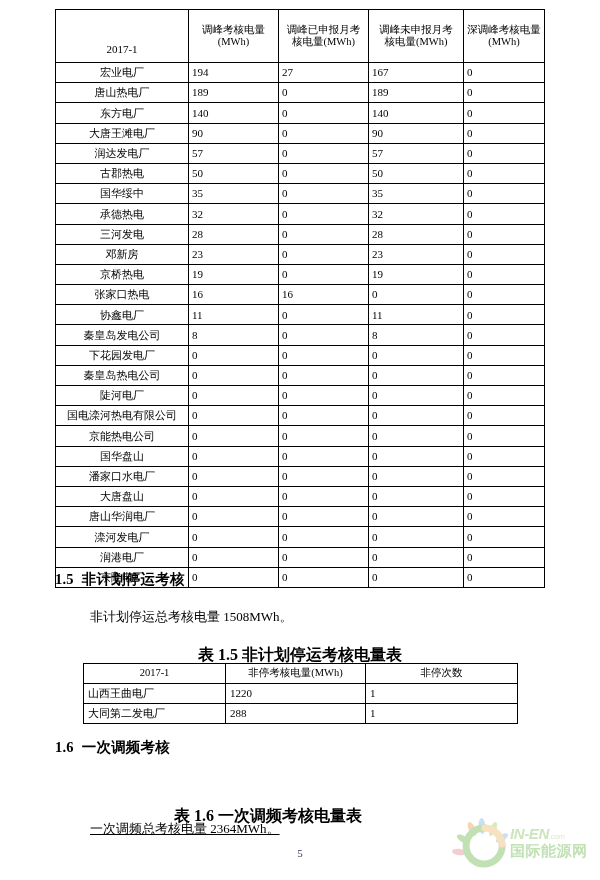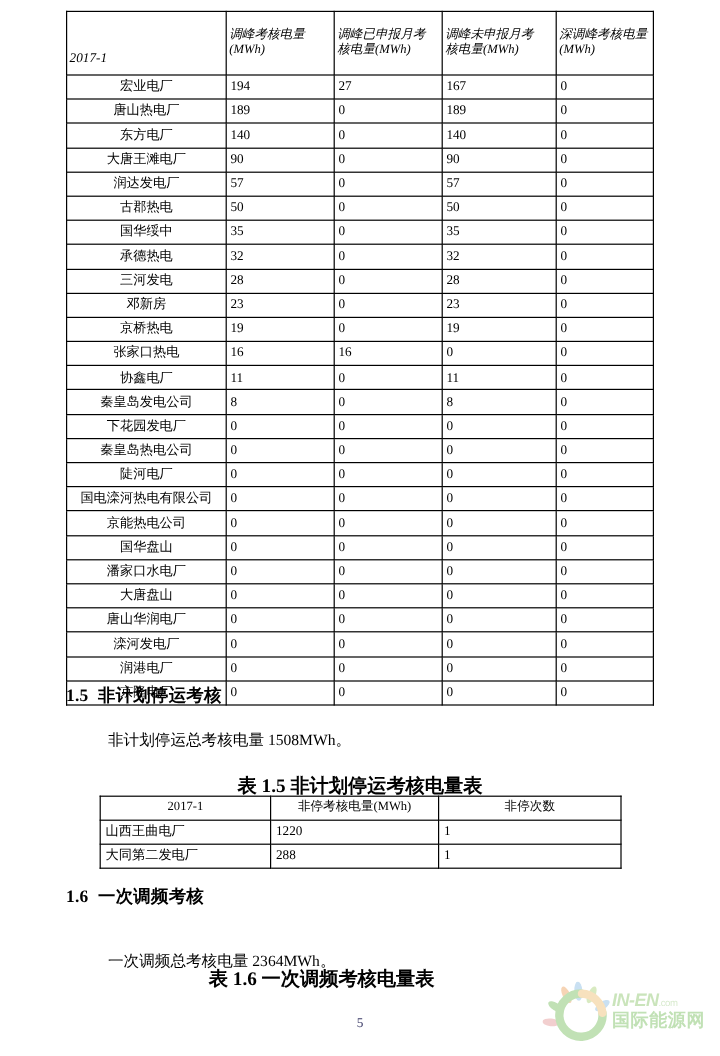--- a/index.html
+++ b/index.html
@@ -43,24 +43,23 @@
     width: 489px;
   }
   #main-table col.c0 { width: 133px; }
   #main-table col.c1 { width: 90px; }
   #main-table col.c2 { width: 90px; }
   #main-table col.c3 { width: 95px; }
   #main-table col.c4 { width: 81px; }
 
   #main-table thead th {
     height: 46px;
-    text-align: left;
+    text-align: center;
     font-size: 10.5px;
     vertical-align: middle;
-    font-style: italic;
   }
   #main-table thead th.head-period {
     vertical-align: bottom;
     padding-bottom: 6px;
     font-size: 11px;
   }
   #main-table thead th .hl {
     display: block;
     white-space: nowrap;
   }
@@ -440,21 +439,21 @@
           <td class="num">288</td>
           <td class="num">1</td>
         </tr>
       </tbody>
   </table>
 
   <div class="section-head" style="left:55px; top:738px;">
     <span class="num">1.6</span><span>一次调频考核</span>
   </div>
 
-  <div class="body-para" style="left:90px; top:792px;">一次调频总考核电量 2364MWh。</div>
+  <div class="body-para" style="left:90px; top:820px;text-decoration:underline;">一次调频总考核电量 2364MWh。</div>
 
   <div class="table-caption" style="left:0px; top:806px; width:536px;">表 1.6  一次调频考核电量表</div>
 
   <div class="page-number">5</div>
 
   <div class="watermark">
     <svg width="62" height="56" viewBox="0 0 62 56">
 
       <ellipse cx="30" cy="8" rx="3.4" ry="8" fill="#9ec8e8" transform="rotate(-4 30 8)"></ellipse>
       <ellipse cx="20" cy="11" rx="3.2" ry="7.5" fill="#f0b27a" transform="rotate(-26 20 11)"></ellipse>

